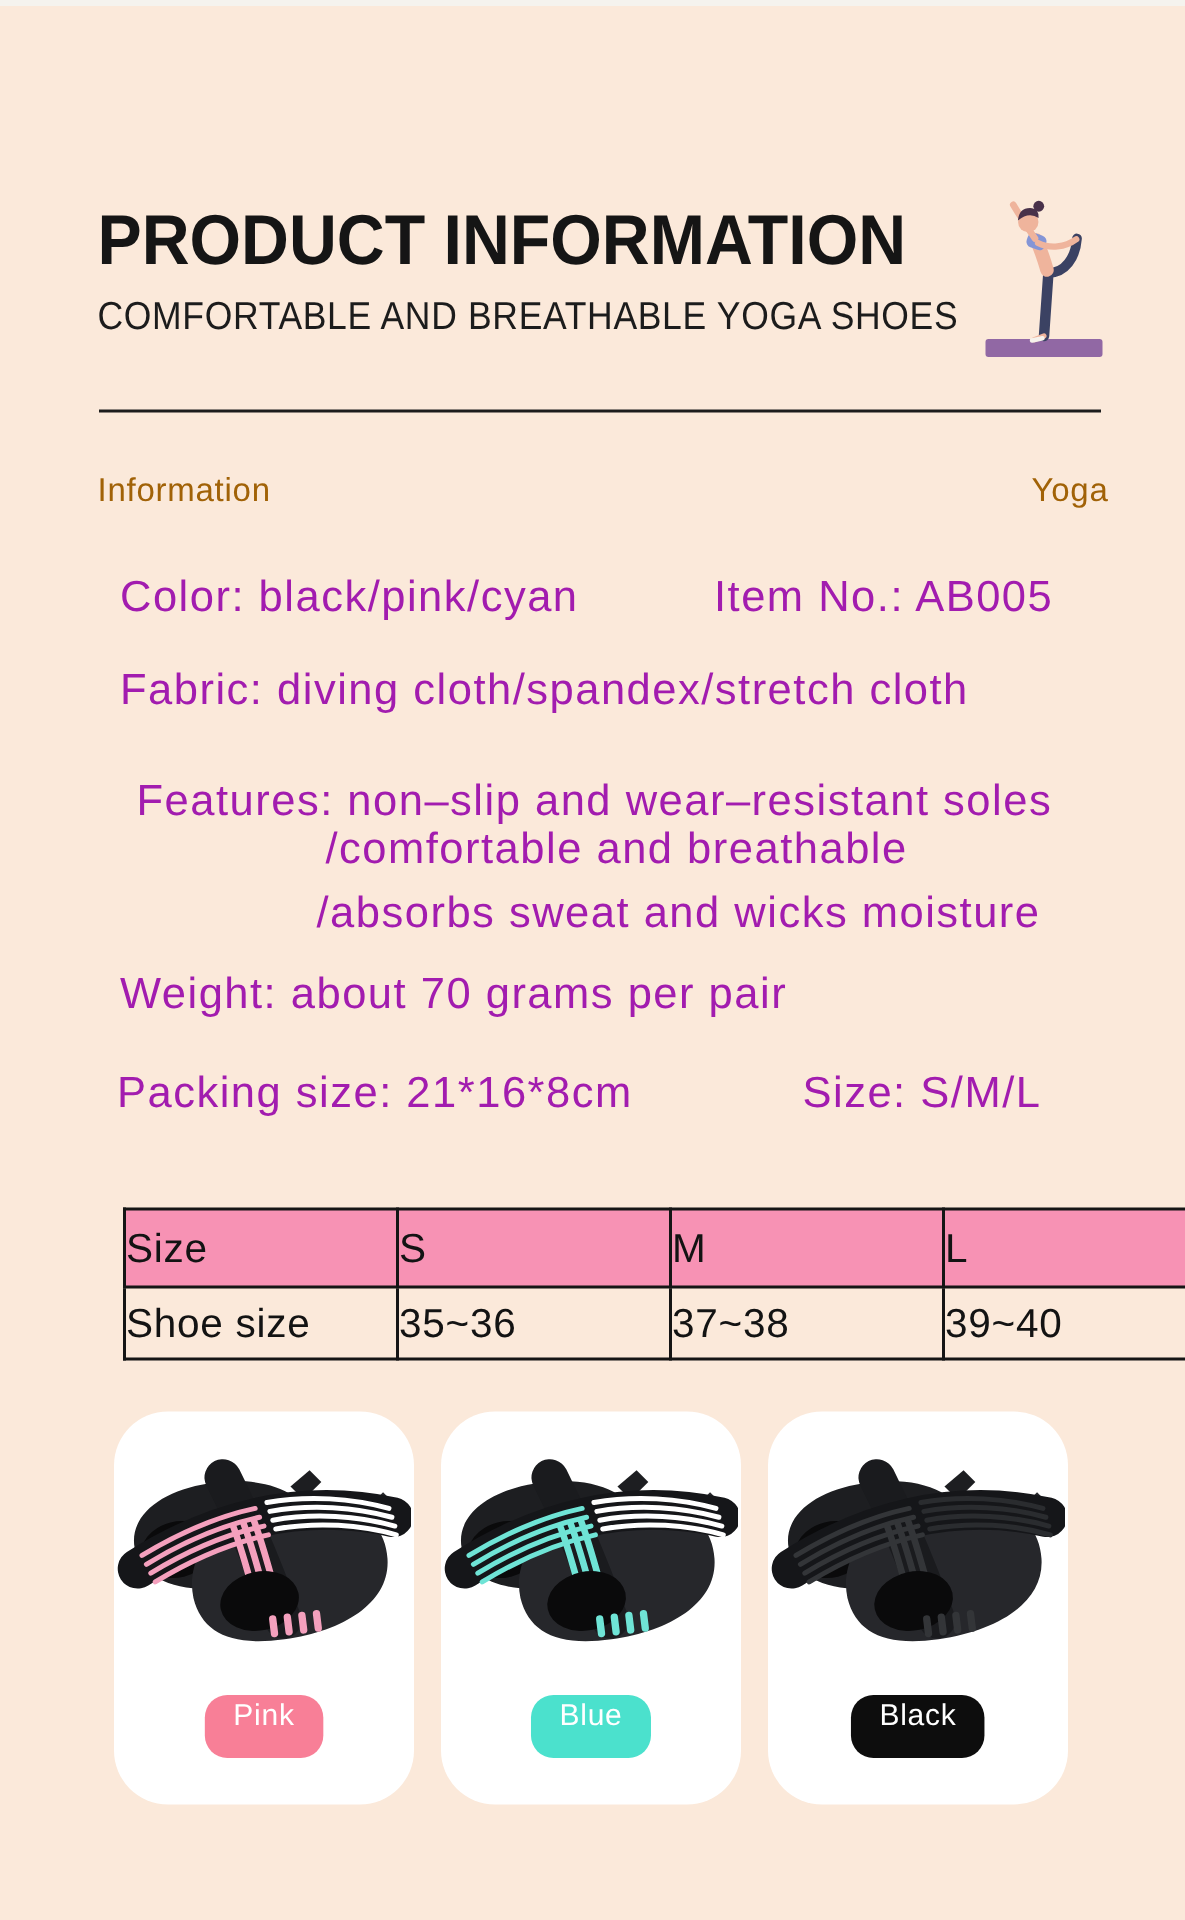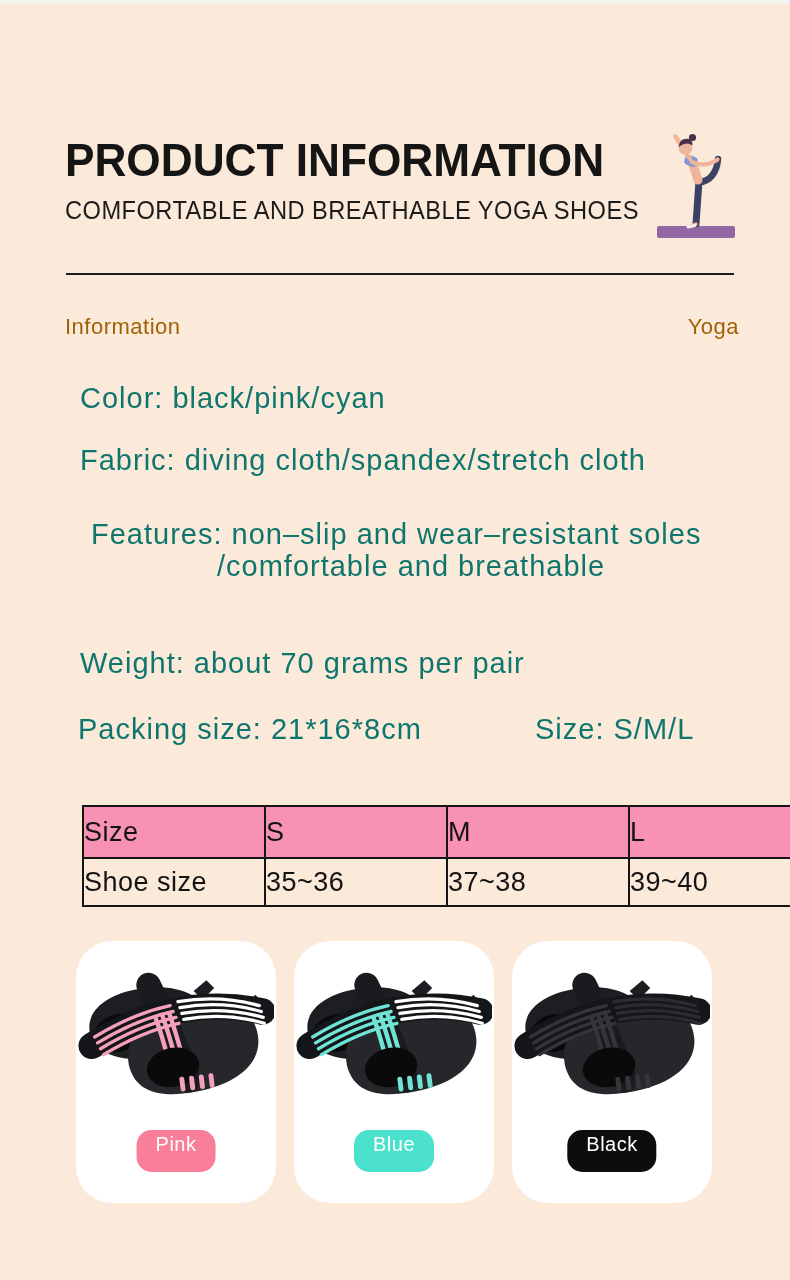--- a/index.html
+++ b/index.html
@@ -23,21 +23,21 @@
   }
   .yoga-illo { position:absolute; left:640px; top:124px; width:100px; height:122px; }
 
   .divider { position:absolute; left:66px; top:273px; width:668px; height:2px; background:#1c1c1c; }
 
   .meta { position:absolute; top:314px; font-size:22px; line-height:1.2; letter-spacing:0.5px; color:#a16207; }
   .meta.left  { left:65px; }
   .meta.right { right:51px; }
 
   
-  .dline { position:absolute; font-size:29px; line-height:1.2; letter-spacing:1px; white-space:nowrap; color:#0f766e; }
+  .dline { position:absolute; font-size:29px; line-height:1.2; letter-spacing:1px; white-space:nowrap; color:#a21caf; }
 
   
   .size-table {
     position:absolute; left:82px; top:805px; width:730px;
     border-collapse:collapse; table-layout:fixed;
     font-size:27px; letter-spacing:0.5px; text-align:left; color:#131313;
   }
   .size-table td { border:2px solid #151515; padding:0; }
   .size-table tr.head td { height:50px; background:var(--table-pink,#f792b4); }
   .size-table tr.body td { height:46px; background:transparent; }
@@ -82,23 +82,25 @@
     <path d="M38.6,23 Q39.5,14 48,14.8 Q53,15.6 52.4,21.4 Q46,16.8 38.6,23 Z" fill="#49314a"></path>
     <circle cx="52.5" cy="13.5" r="3.6" fill="#49314a"></circle>
   </svg>
 
   <div class="divider"></div>
 
   <div class="meta left">Information</div>
   <div class="meta right">Yoga</div>
 
   <div class="dline" style="left:80px;  top:381px;">Color: black/pink/cyan</div>
+  <div class="dline" style="left:476px; top:381px;">Item No.: AB005</div>
   <div class="dline" style="left:80px;  top:443px;">Fabric: diving cloth/spandex/stretch cloth</div>
   <div class="dline" style="left:91px;  top:507px;margin-top:10px;">Features: non–slip and wear–resistant soles</div>
   <div class="dline" style="left:217px; top:549px;">/comfortable and breathable</div>
+  <div class="dline" style="left:211px; top:592px;">/absorbs sweat and wicks moisture</div>
   <div class="dline" style="left:80px;  top:646px;">Weight: about 70 grams per pair</div>
   <div class="dline" style="left:78px;  top:712px;">Packing size: 21*16*8cm</div>
   <div class="dline" style="left:535px; top:712px;">Size: S/M/L</div>
 
   <table class="size-table">
     <tbody>
         <tr class="head">
       <td>Size</td>
       <td>S</td>
       <td>M</td>

